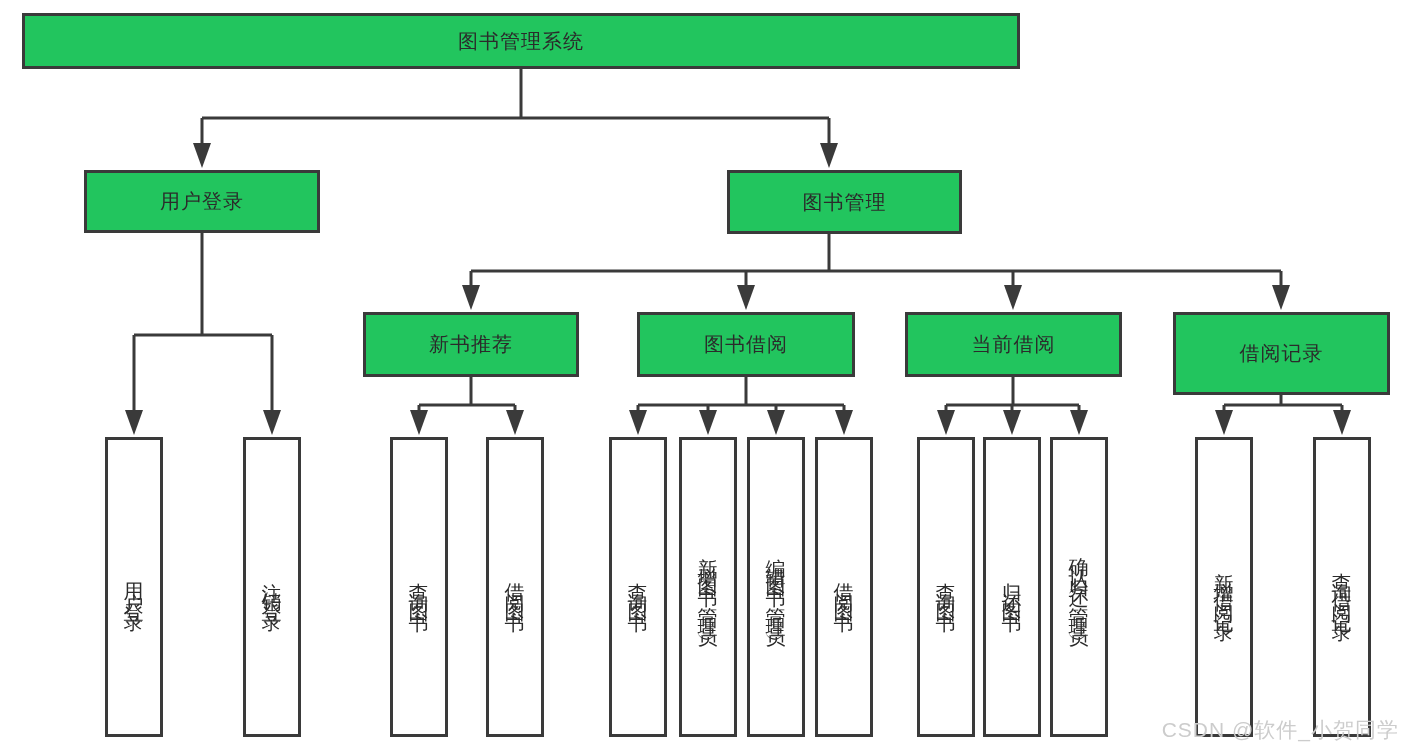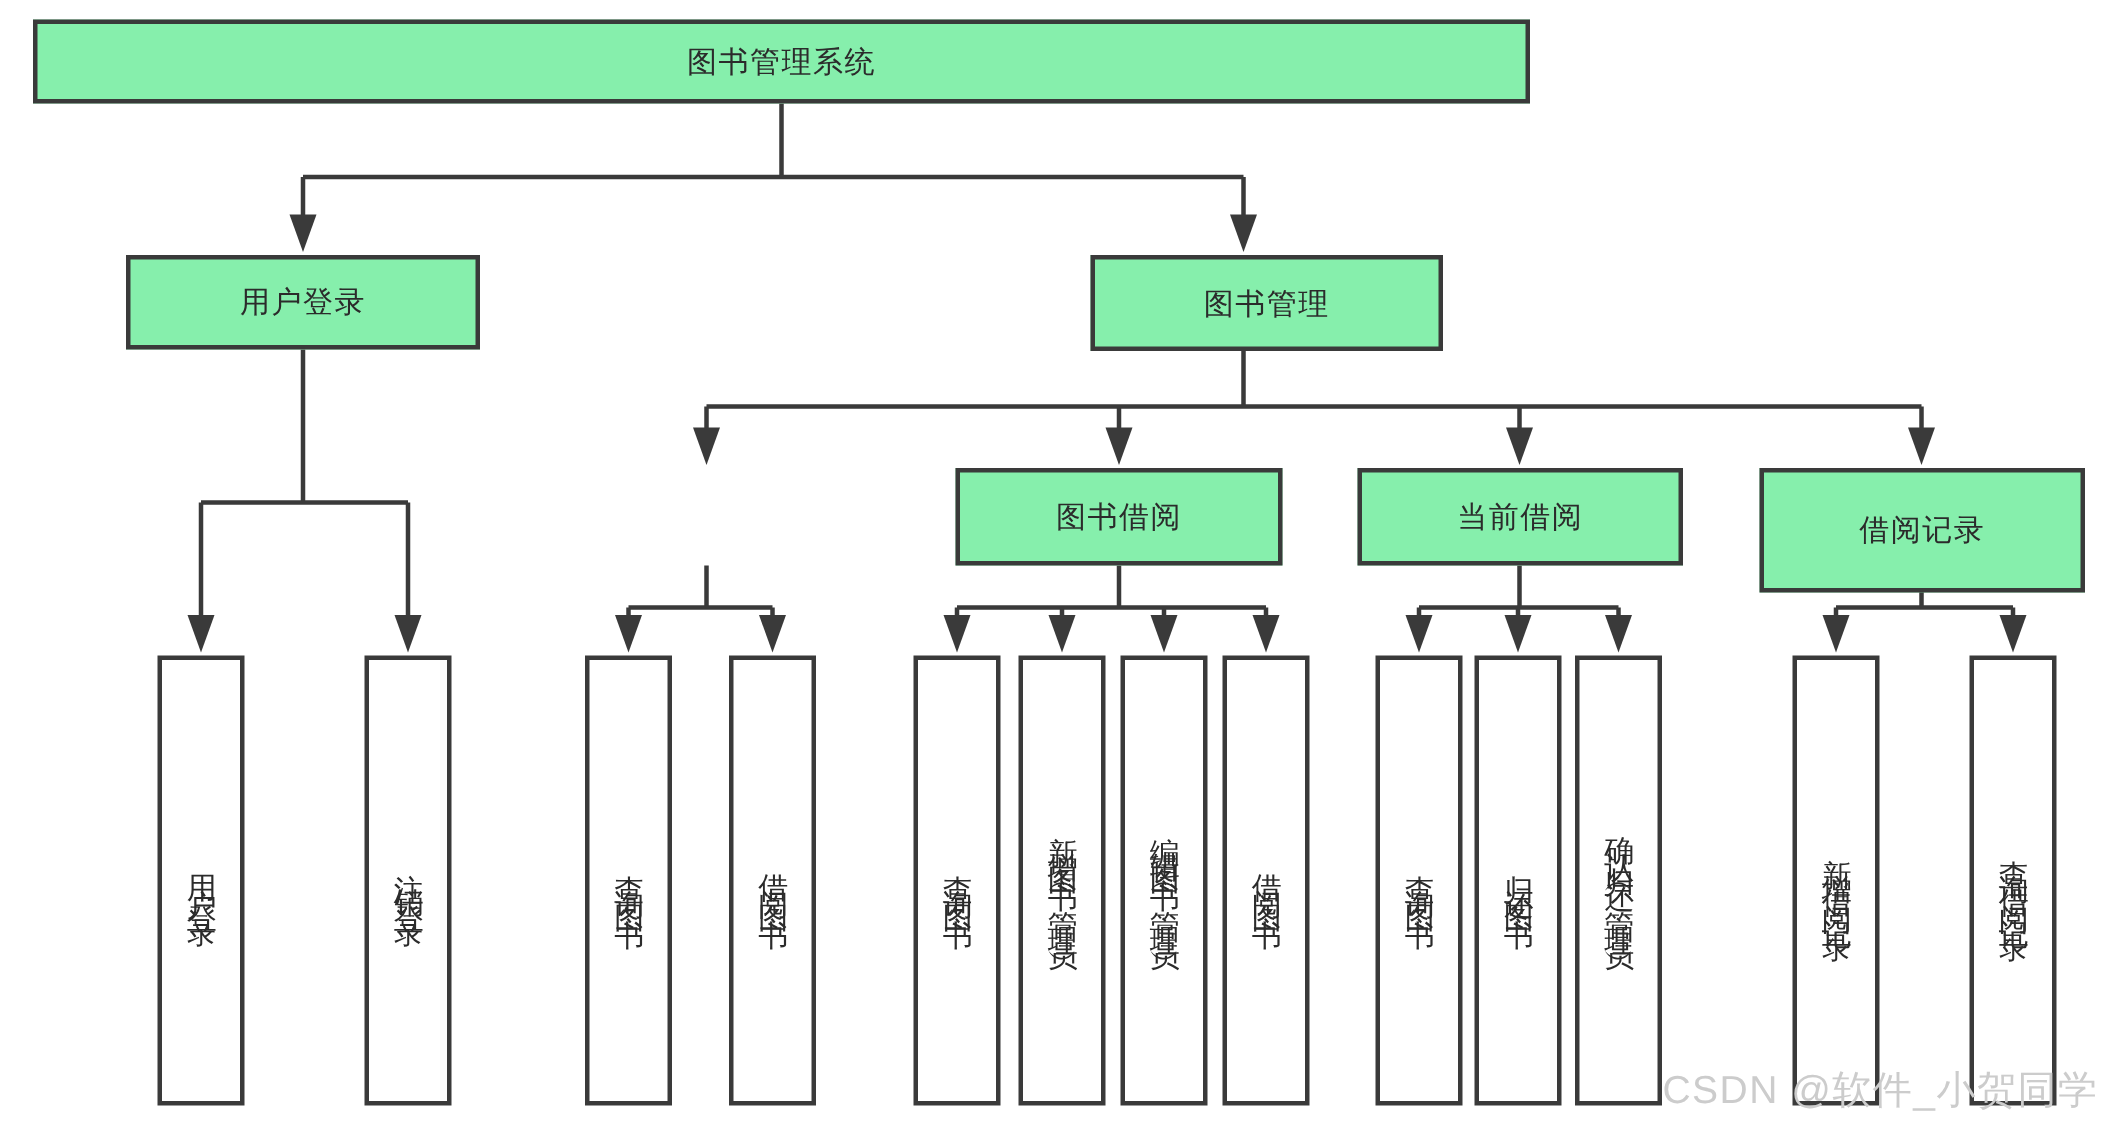--- a/index.html
+++ b/index.html
@@ -3,21 +3,21 @@
 <meta charset="utf-8">
 <style>
   html,body{margin:0;padding:0;background:#fff;}
   *{box-sizing:border-box;}
   .stage{
     position:relative;width:1405px;height:747px;background:#ffffff;overflow:hidden;
     font-family:"Liberation Sans","DejaVu Sans",sans-serif;
   }
   .lines{position:absolute;left:0;top:0;z-index:1;}
   .node{
-    position:absolute;z-index:2;border:3px solid #3a3a3a;background:#86efac;
+    position:absolute;z-index:2;border:3px solid #3a3a3a;background:#22c55e;
     display:flex;align-items:center;justify-content:center;
     font-size:20px;color:#2b2b2b;letter-spacing:1px;
   }
   .leaf{
     position:absolute;z-index:2;border:3px solid #3a3a3a;background:#ffffff;
     width:58px;height:300px;top:437px;
     display:flex;align-items:center;justify-content:center;
   }
   .leaf span{
     writing-mode:vertical-rl;text-orientation:mixed;
@@ -39,21 +39,21 @@
   
   .l-b1{left:390px;} .l-b2{left:486px;}
   
   .l-c1{left:609px;} .l-c2{left:679px;} .l-c3{left:747px;} .l-c4{left:815px;}
   
   .l-d1{left:917px;} .l-d2{left:983px;} .l-d3{left:1050px;}
   
   .l-e1{left:1195px;} .l-e2{left:1313px;}
   .watermark{
     position:absolute;z-index:3;right:6px;bottom:3px;
-    font-size:26px;color:#cccccc;letter-spacing:1px;
+    font-size:21px;color:#cccccc;letter-spacing:1px;
   }
 </style>
 </head>
 <body>
 
 <div class="stage">
 
   <svg class="lines" width="1405" height="747" viewBox="0 0 1405 747">
     <g stroke="#3a3a3a" stroke-width="3" fill="none">
 
@@ -99,20 +99,21 @@
       <polygon points="1215,410 1233,410 1224,435"></polygon>
       <polygon points="1333,410 1351,410 1342,435"></polygon>
     </g>
   </svg>
 
   <div class="node n-root">图书管理系统</div>
 
   <div class="node n-user-login">用户登录</div>
   <div class="node n-book-mgmt">图书管理</div>
 
+  <div class="node n-newbook">新书推荐</div>
   <div class="node n-current">当前借阅</div>
   <div class="node n-borrow">图书借阅</div>
   <div class="node n-records">借阅记录</div>
 
   <div class="leaf l-a1">
     <span>用户登录</span>
   </div>
   <div class="leaf l-a2">
     <span>注销登录</span>
   </div>

